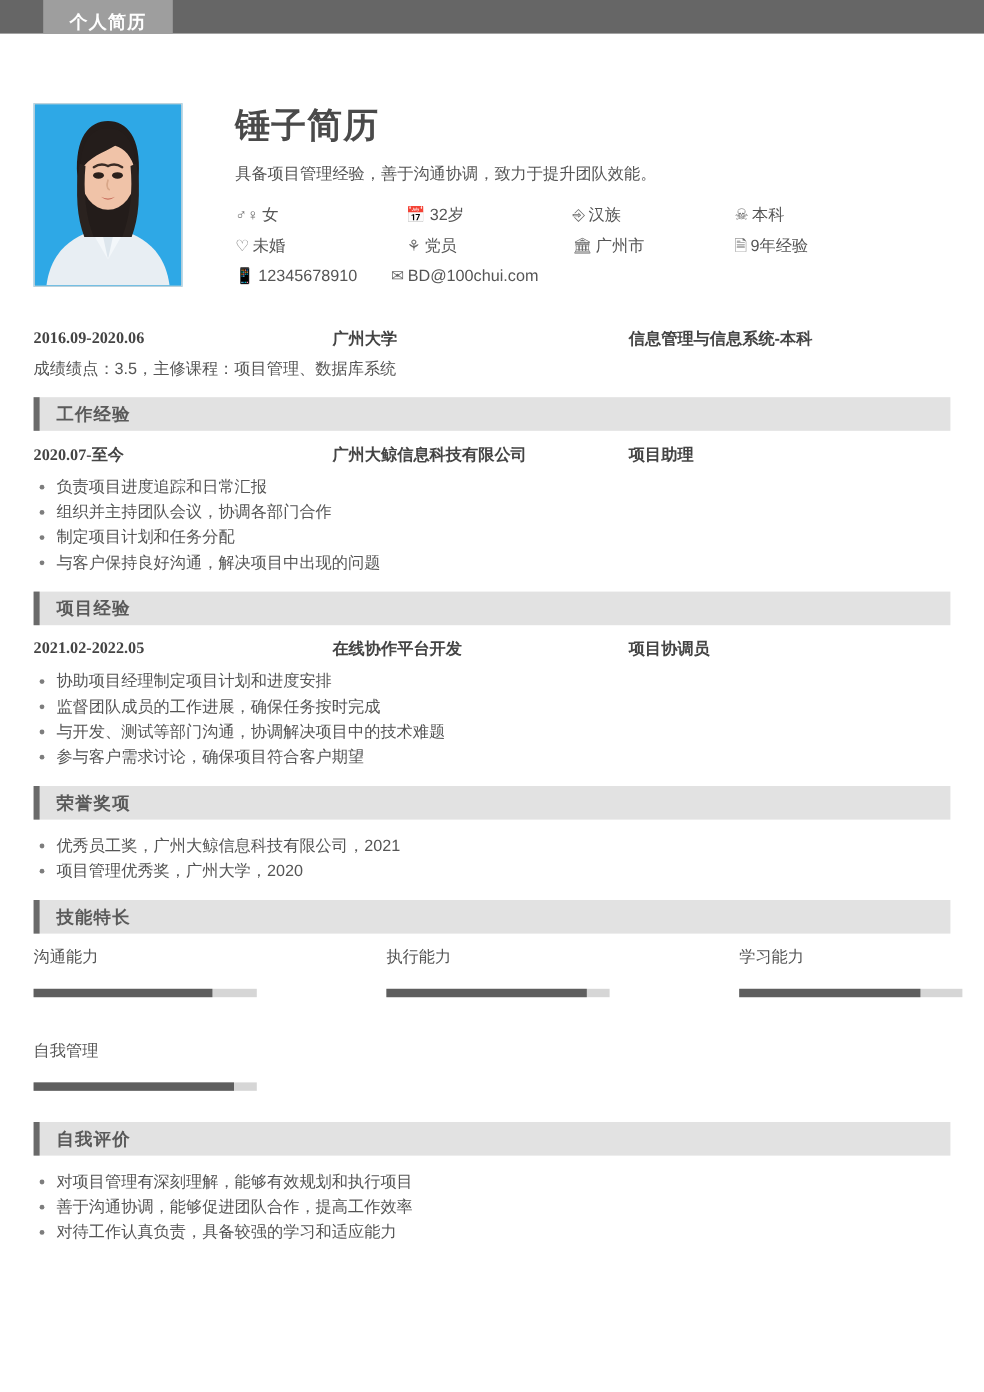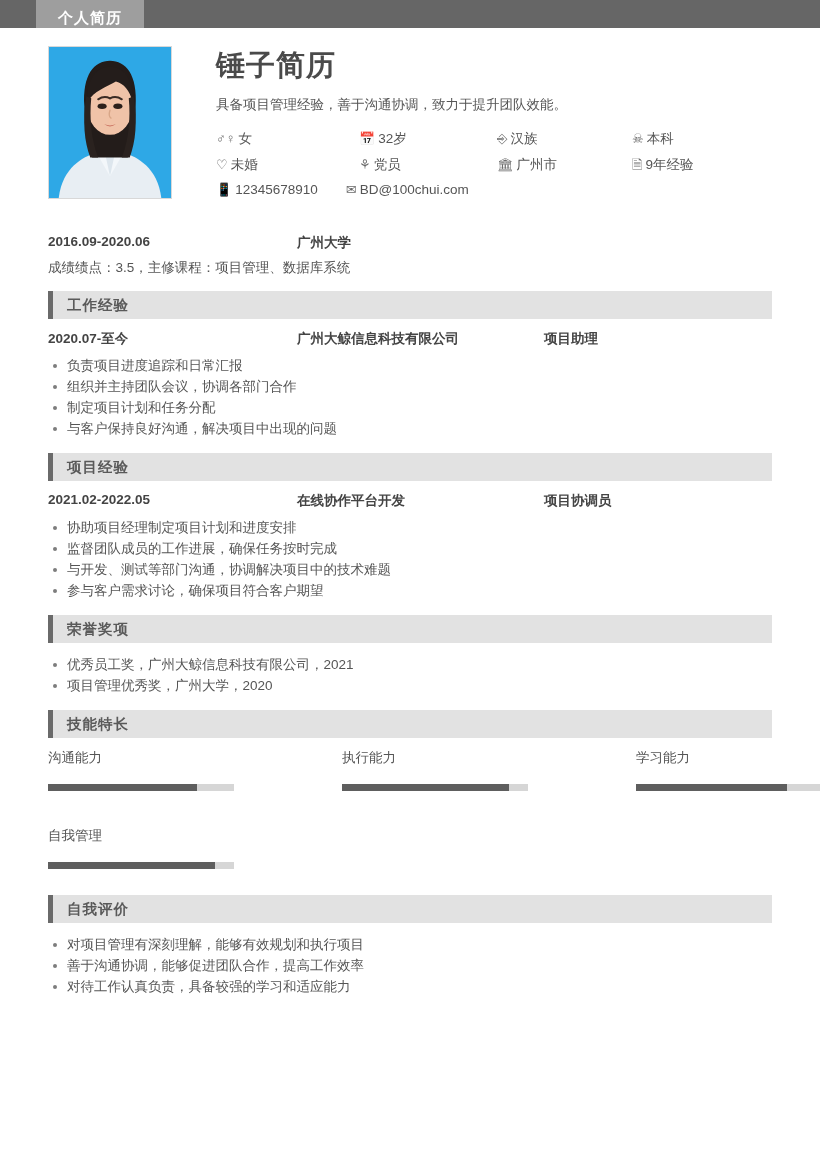--- a/index.html
+++ b/index.html
@@ -30,23 +30,24 @@
     font-size: 15px;
     font-weight: bold;
     padding: 0 22px;
     display: flex;
     align-items: flex-end;
     letter-spacing: 1px;
   }
 
   
   .page {
-    padding: 0 48px;
+    padding: 0 28px;
     box-sizing: border-box;
     width: 820px;
+    margin-top: 40px;
   }
 
   
   .profile {
     display: flex;
     padding-top: 18px;
     padding-bottom: 10px;
   }
   .photo-frame {
     width: 124px;
@@ -128,21 +129,21 @@
   .section-body { padding-top: 11px; }
 
   
   .entry-row {
     display: flex;
     font-size: 13.5px;
     font-weight: bold;
     color: #444444;
     margin-bottom: 7px;
   }
-  .entry-date  { width: 249px; flex: 0 0 auto; }
+  .entry-date  { width: 249px; flex: 0 0 auto; font-family: Liberation Serif, serif; }
   .entry-mid   { width: 247px; flex: 0 0 auto; }
   .entry-right { flex: 1 1 auto; }
   .entry-note {
     font-size: 13.5px;
     color: #555555;
     margin-bottom: 4px;
   }
 
   
   ul.bullets {
@@ -289,20 +290,21 @@
         </div>
       </div>
     </div>
   </div>
 
   <div class="section">
     <div class="section-body">
       <div class="entry-row">
         <div class="entry-date">2016.09-2020.06</div>
         <div class="entry-mid">广州大学</div>
+        <div class="entry-right">信息管理与信息系统-本科</div>
       </div>
       <div class="entry-note">成绩绩点：3.5，主修课程：项目管理、数据库系统</div>
     </div>
   </div>
 
   <div class="section">
     <div class="section-head">
       <div class="section-accent"></div>
       <div class="section-title">工作经验</div>
     </div>

